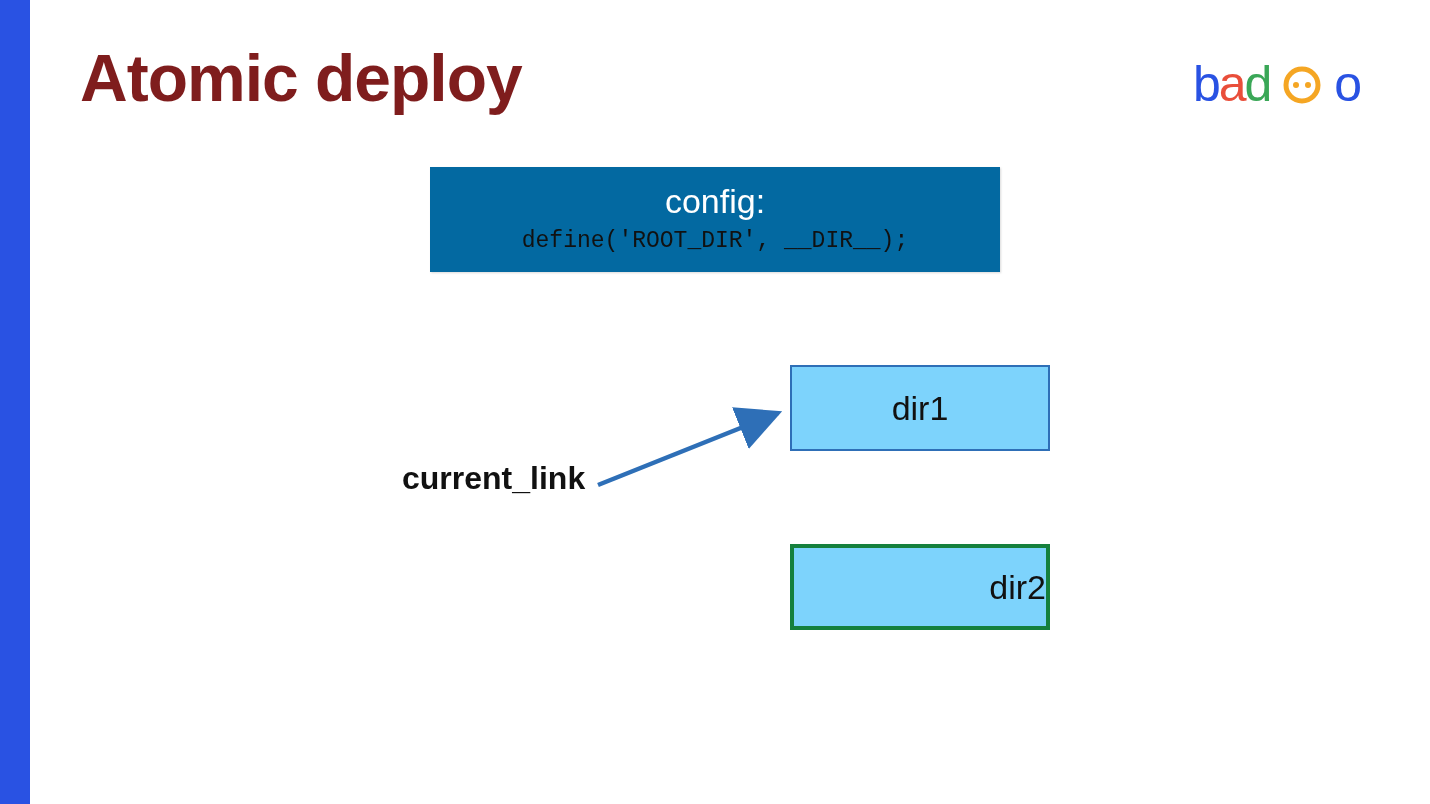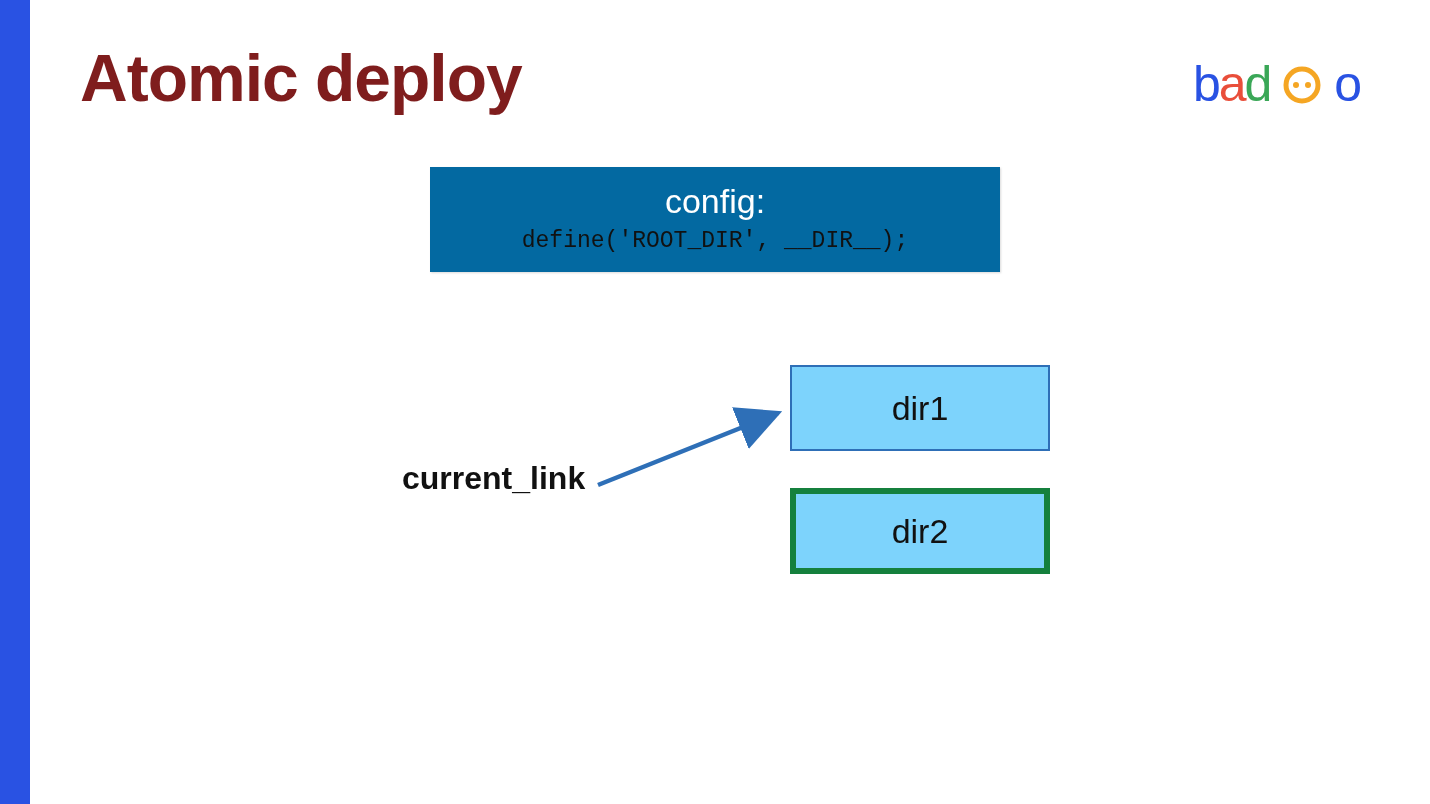--- a/index.html
+++ b/index.html
@@ -89,22 +89,23 @@
     display: flex;
     align-items: center;
     justify-content: center;
     box-sizing: border-box;
   }
   .dir1 {
     top: 365px;
     border: 2px solid #2e6fb7;
   }
   .dir2 {
-    top: 488px;
-    border: 6px solid #15803d;
+    top: 544px;
+    border: 4px solid #15803d;
+    justify-content: flex-end;
   }
   .arrow {
     position: absolute;
     left: 588px;
     top: 395px;
     width: 220px;
     height: 100px;
     pointer-events: none;
   }
 </style>

